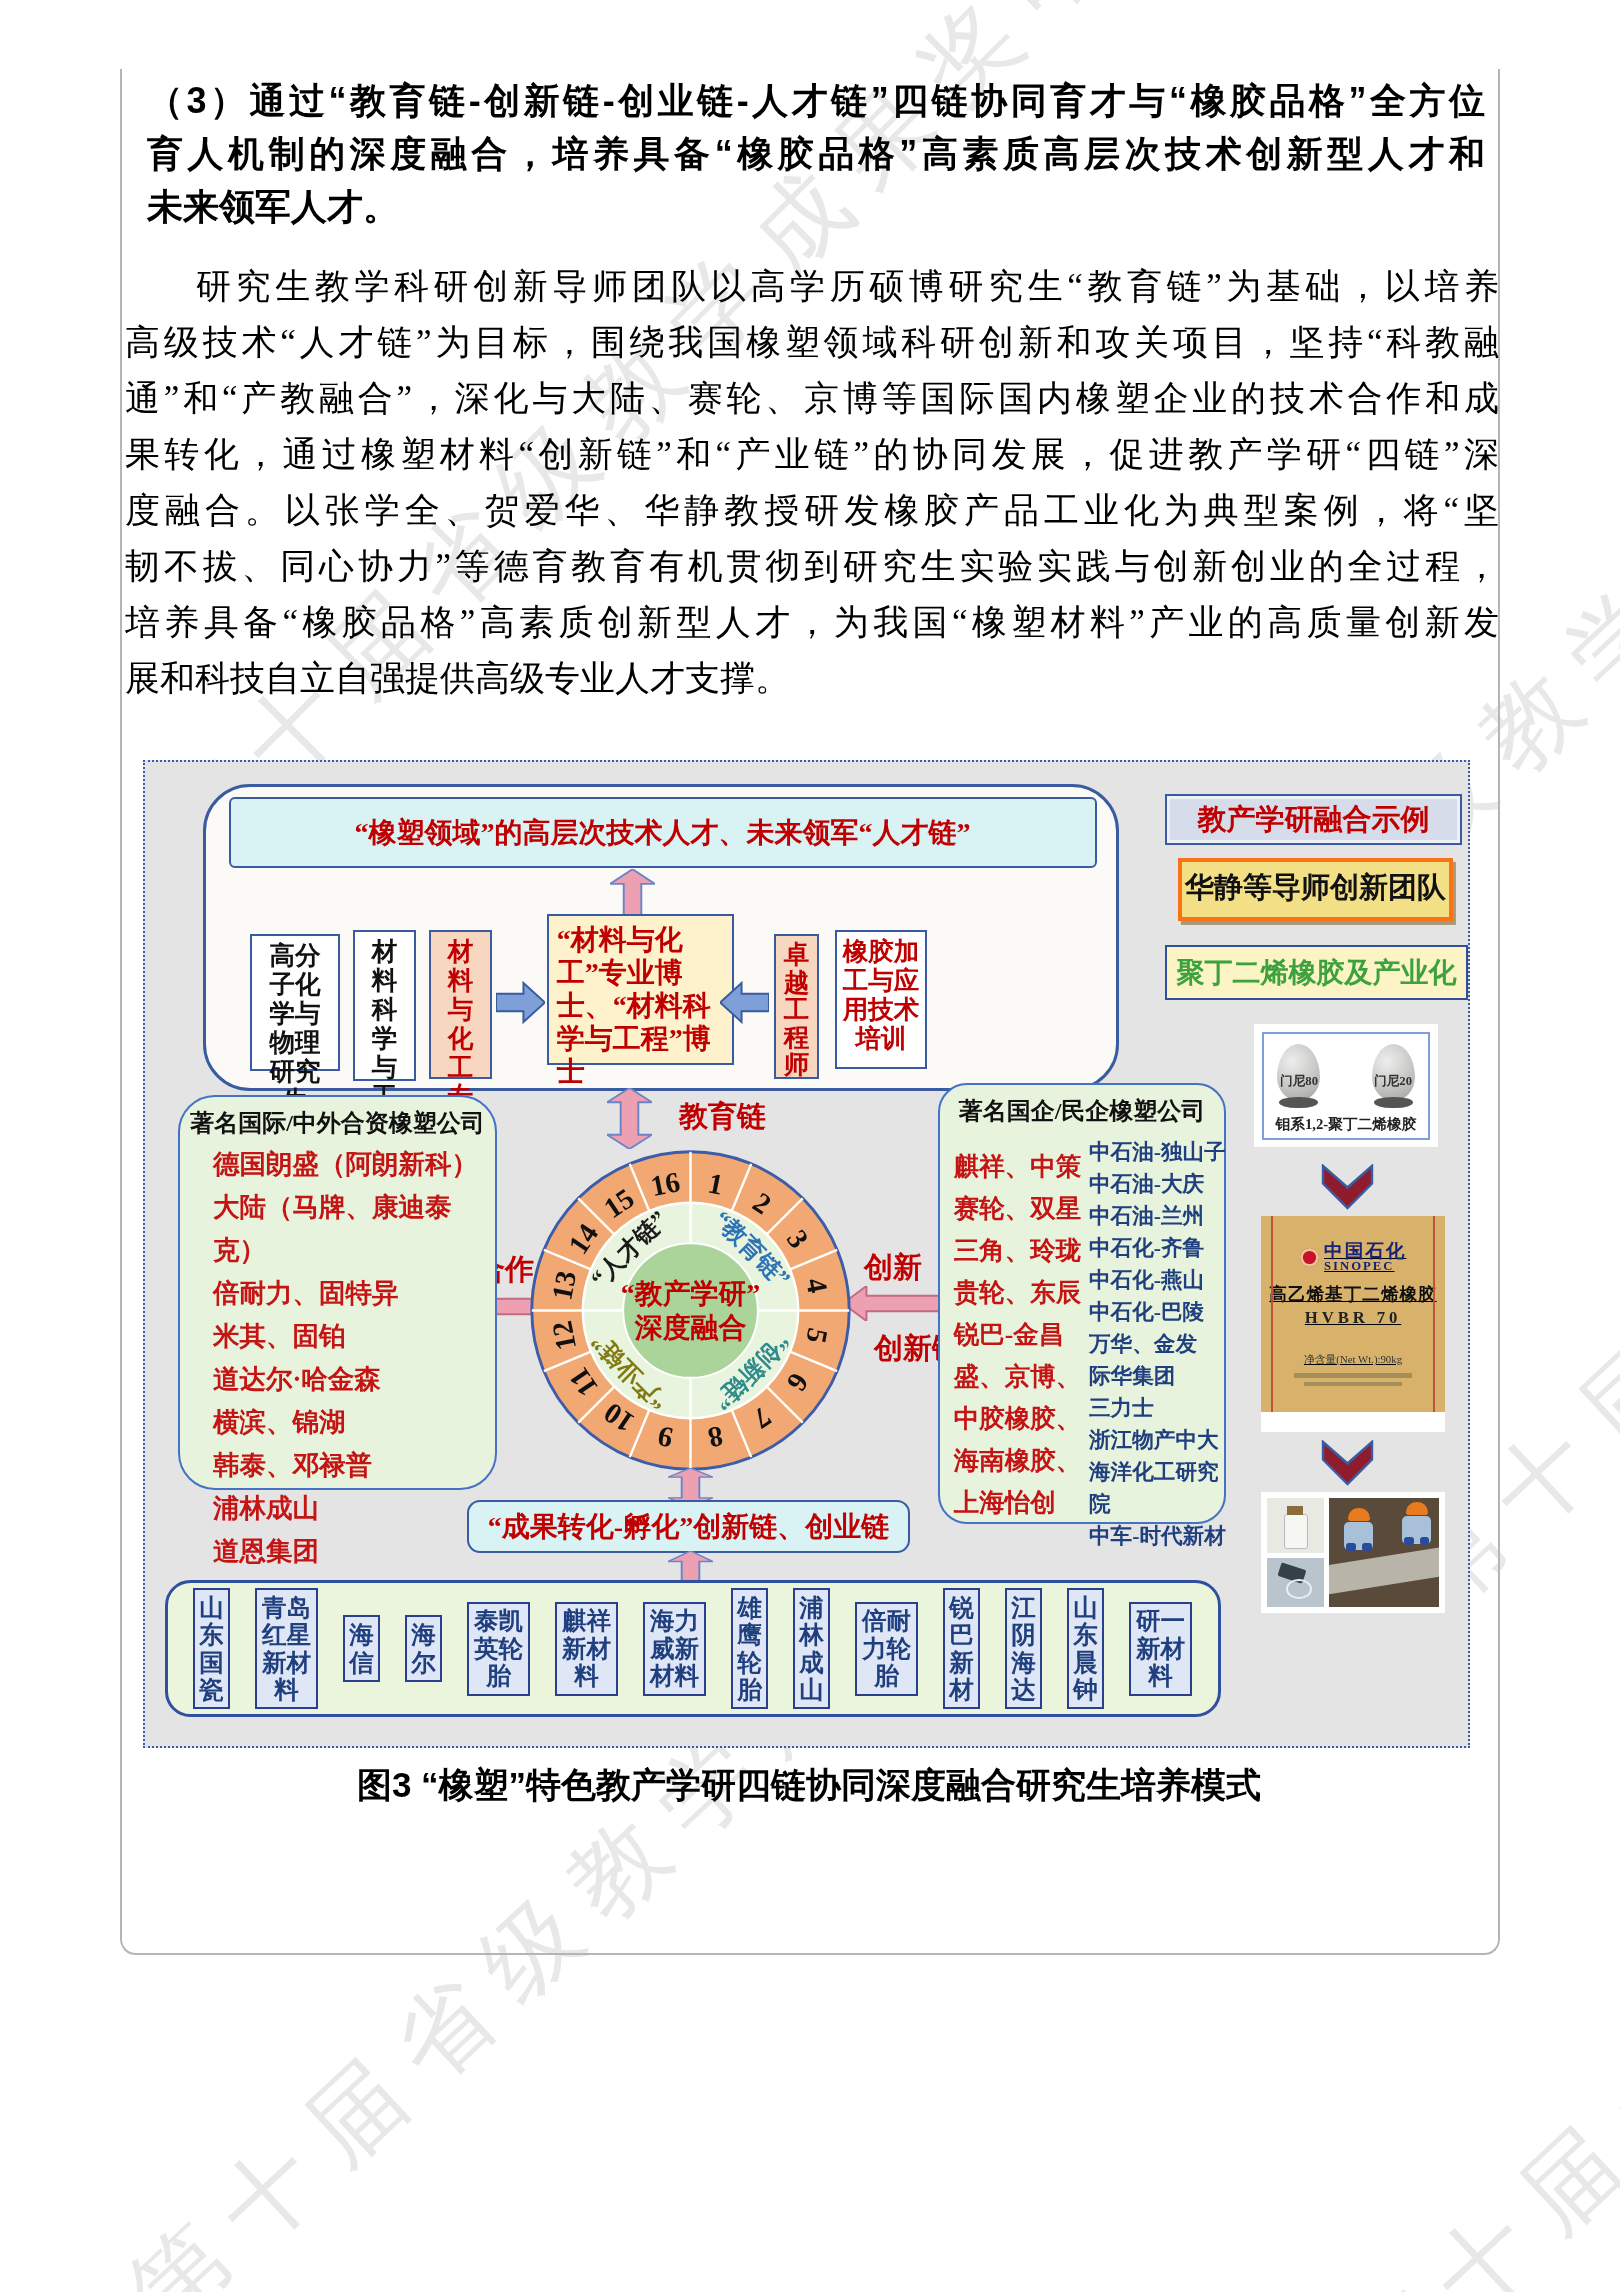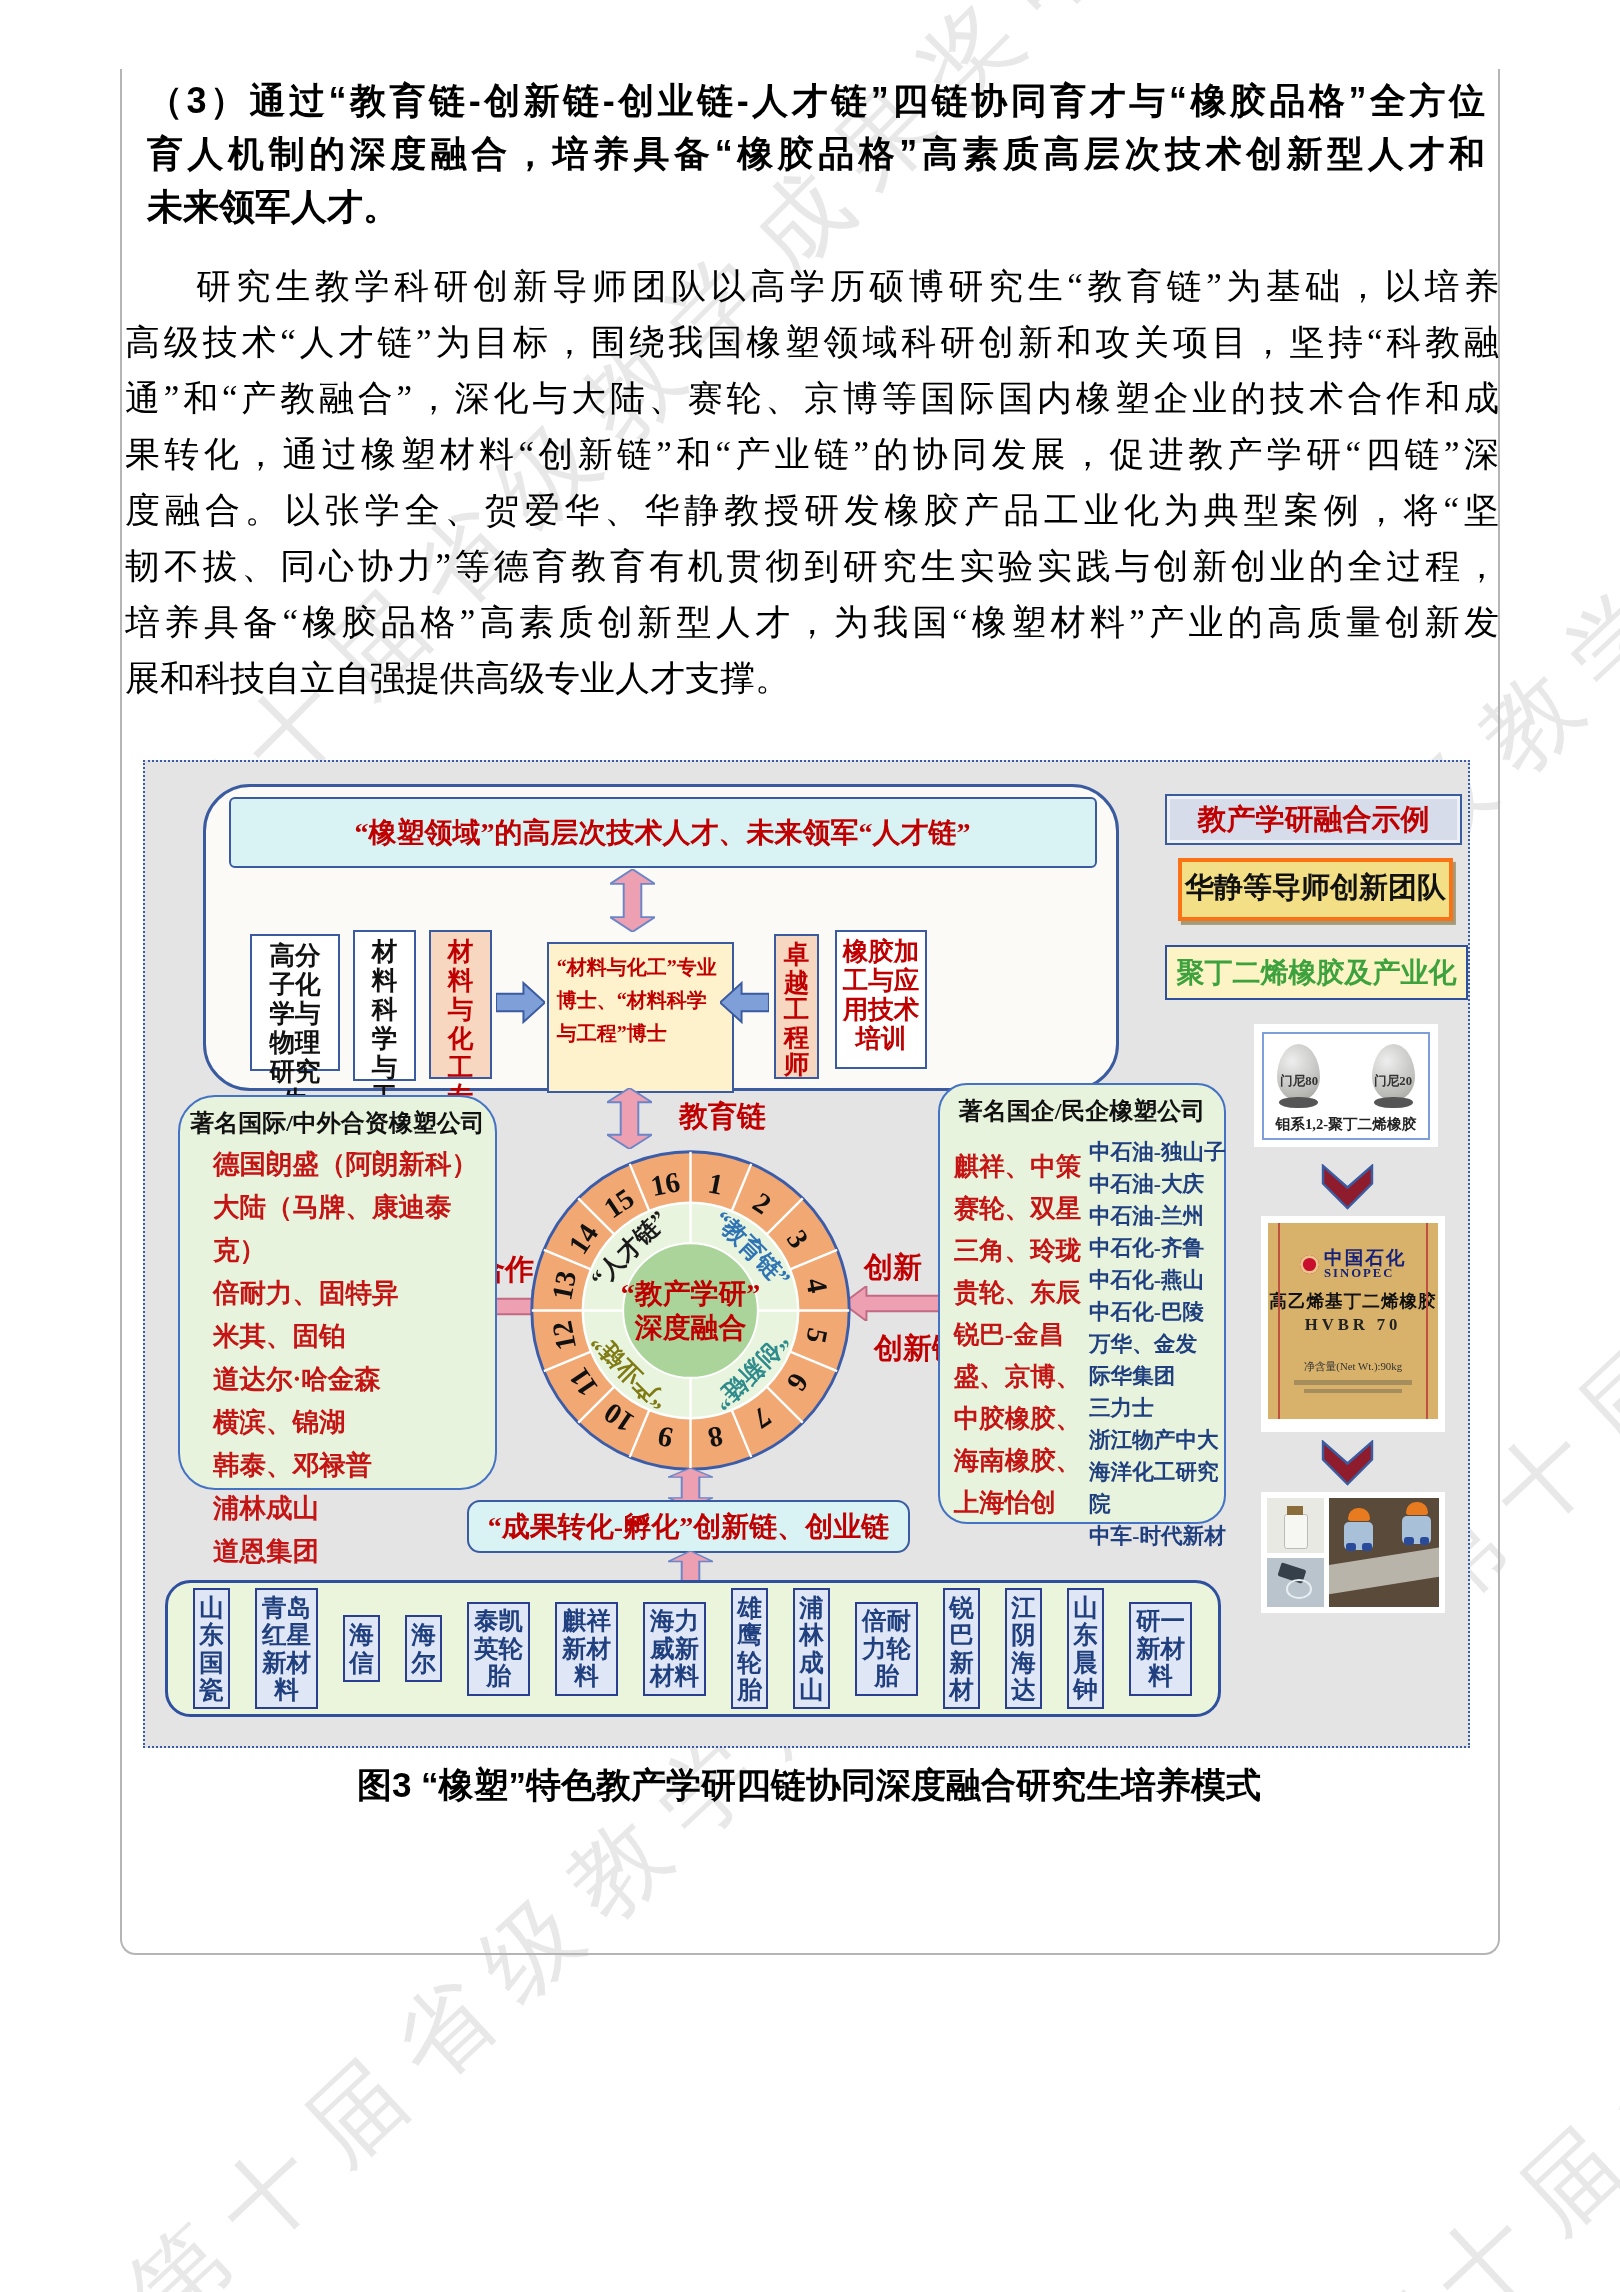--- a/index.html
+++ b/index.html
@@ -70,21 +70,21 @@
   .img-frame{background:#fff;}
   .menn{left:1109px;top:262px;width:184px;height:123px;padding:7.8px;}
   .menn-inner{border:2px solid #7f9fd8;height:108px;box-sizing:border-box;position:relative;}
   .egg{position:absolute;top:9.8px;width:43px;height:57px;border-radius:50% 50% 50% 50%/58% 58% 42% 42%;
       background:radial-gradient(circle at 35% 30%,#eee,#b9b9b6 70%,#9a9a97);}
   .egg::after{content:"";position:absolute;left:2px;bottom:-7.8px;width:39px;height:11.8px;
       border-radius:50%;background:#555;}
   .egg-label{position:absolute;top:29px;width:100%;text-align:center;font-size:12.7px;color:#333;font-weight:bold;}
   .menn-cap{position:absolute;bottom:3.9px;width:100%;text-align:center;font-size:14.7px;
       font-weight:bold;color:#222;}
-  .sino{left:1116px;top:454px;width:184px;height:216px;padding:7px;}
+  .sino{left:1116px;top:454px;width:184px;height:216px;padding:0;text-decoration:underline;}
   .sino-bag{height:196px;background:#d8b26a;position:relative;box-sizing:border-box;
       display:flex;flex-direction:column;align-items:center;}
   .sino-bag::before,.sino-bag::after{content:"";position:absolute;top:0;bottom:0;width:2px;background:#c05040;}
   .sino-bag::before{left:9.8px;} .sino-bag::after{right:9.8px;}
   .sino-logo{display:flex;align-items:center;gap:4.9px;margin-top:25.5px;}
   .sino-mark{width:19.6px;height:19.6px;border-radius:50%;background:#c8102e;display:inline-block;
       box-shadow:inset 0 0 0 2.9px #e8c58a;}
   .sino-cn{font-weight:bold;font-size:18.6px;color:#15217a;letter-spacing:2px;line-height:18.6px;}
   .sino-en{font-weight:bold;font-size:12.7px;color:#15217a;letter-spacing:2px;line-height:13.7px;}
   .sino-name{font-weight:bold;font-size:17.6px;color:#101010;margin-top:7.8px;letter-spacing:1px;}
@@ -152,21 +152,21 @@
       <div class="abs cyan-box top-title">“橡塑领域”的高层次技术人才、未来领军“人才链”</div>
       <svg class="abs" style="left:404px;top:82px;" width="45" height="63" viewBox="0 0 46 64">
         <polygon points="23,0 46,15 32,15 32,49 46,49 23,64 0,49 14,49 14,15 0,15" fill="#eda0b2" stroke="#6b85c8" stroke-width="2"></polygon>
       </svg>
       <div class="abs stu wb" style="left:44px;top:147px;width:90px;height:137px;">高分子化学与物理研究生</div>
       <div class="abs stu wb" style="left:147px;top:143px;width:63px;height:151px;">材料科学与工程研究生</div>
       <div class="abs stu pb" style="left:223px;top:143px;width:63px;height:149px;">材料与化工专业研究生</div>
       <svg class="abs" style="left:290px;top:194px;" width="49" height="43" viewBox="0 0 50 44">
         <polygon points="0,13 28,13 28,2 50,22 28,42 28,31 0,31" fill="#7f9fd8" stroke="#3a5ba0" stroke-width="2"></polygon>
       </svg>
-      <div class="abs stu yb" style="left:341px;top:155px;width:187px;height:151px;font-size:20px;line-height:33px;">“材料与化工”专业博士、“材料科学与工程”博士</div>
+      <div class="abs stu yb" style="left:341px;top:127px;width:187px;height:151px;font-size:28px;line-height:33px;">“材料与化工”专业博士、“材料科学与工程”博士</div>
       <svg class="abs" style="left:514px;top:194px;" width="49" height="43" viewBox="0 0 50 44">
         <polygon points="50,13 22,13 22,2 0,22 22,42 22,31 50,31" fill="#7f9fd8" stroke="#3a5ba0" stroke-width="2"></polygon>
       </svg>
       <div class="abs stu pb" style="left:568px;top:147px;width:45px;height:145px;line-height:27.4px;">卓越工程师</div>
       <div class="abs stu wr" style="left:629px;top:143px;width:92px;height:139px;">橡胶加工与应用技术培训</div>
     </div>
 
     <div class="abs ex-header">教产学研融合示例</div>
     <div class="abs ex-team">华静等导师创新团队</div>
     <div class="abs ex-product">聚丁二烯橡胶及产业化</div>

